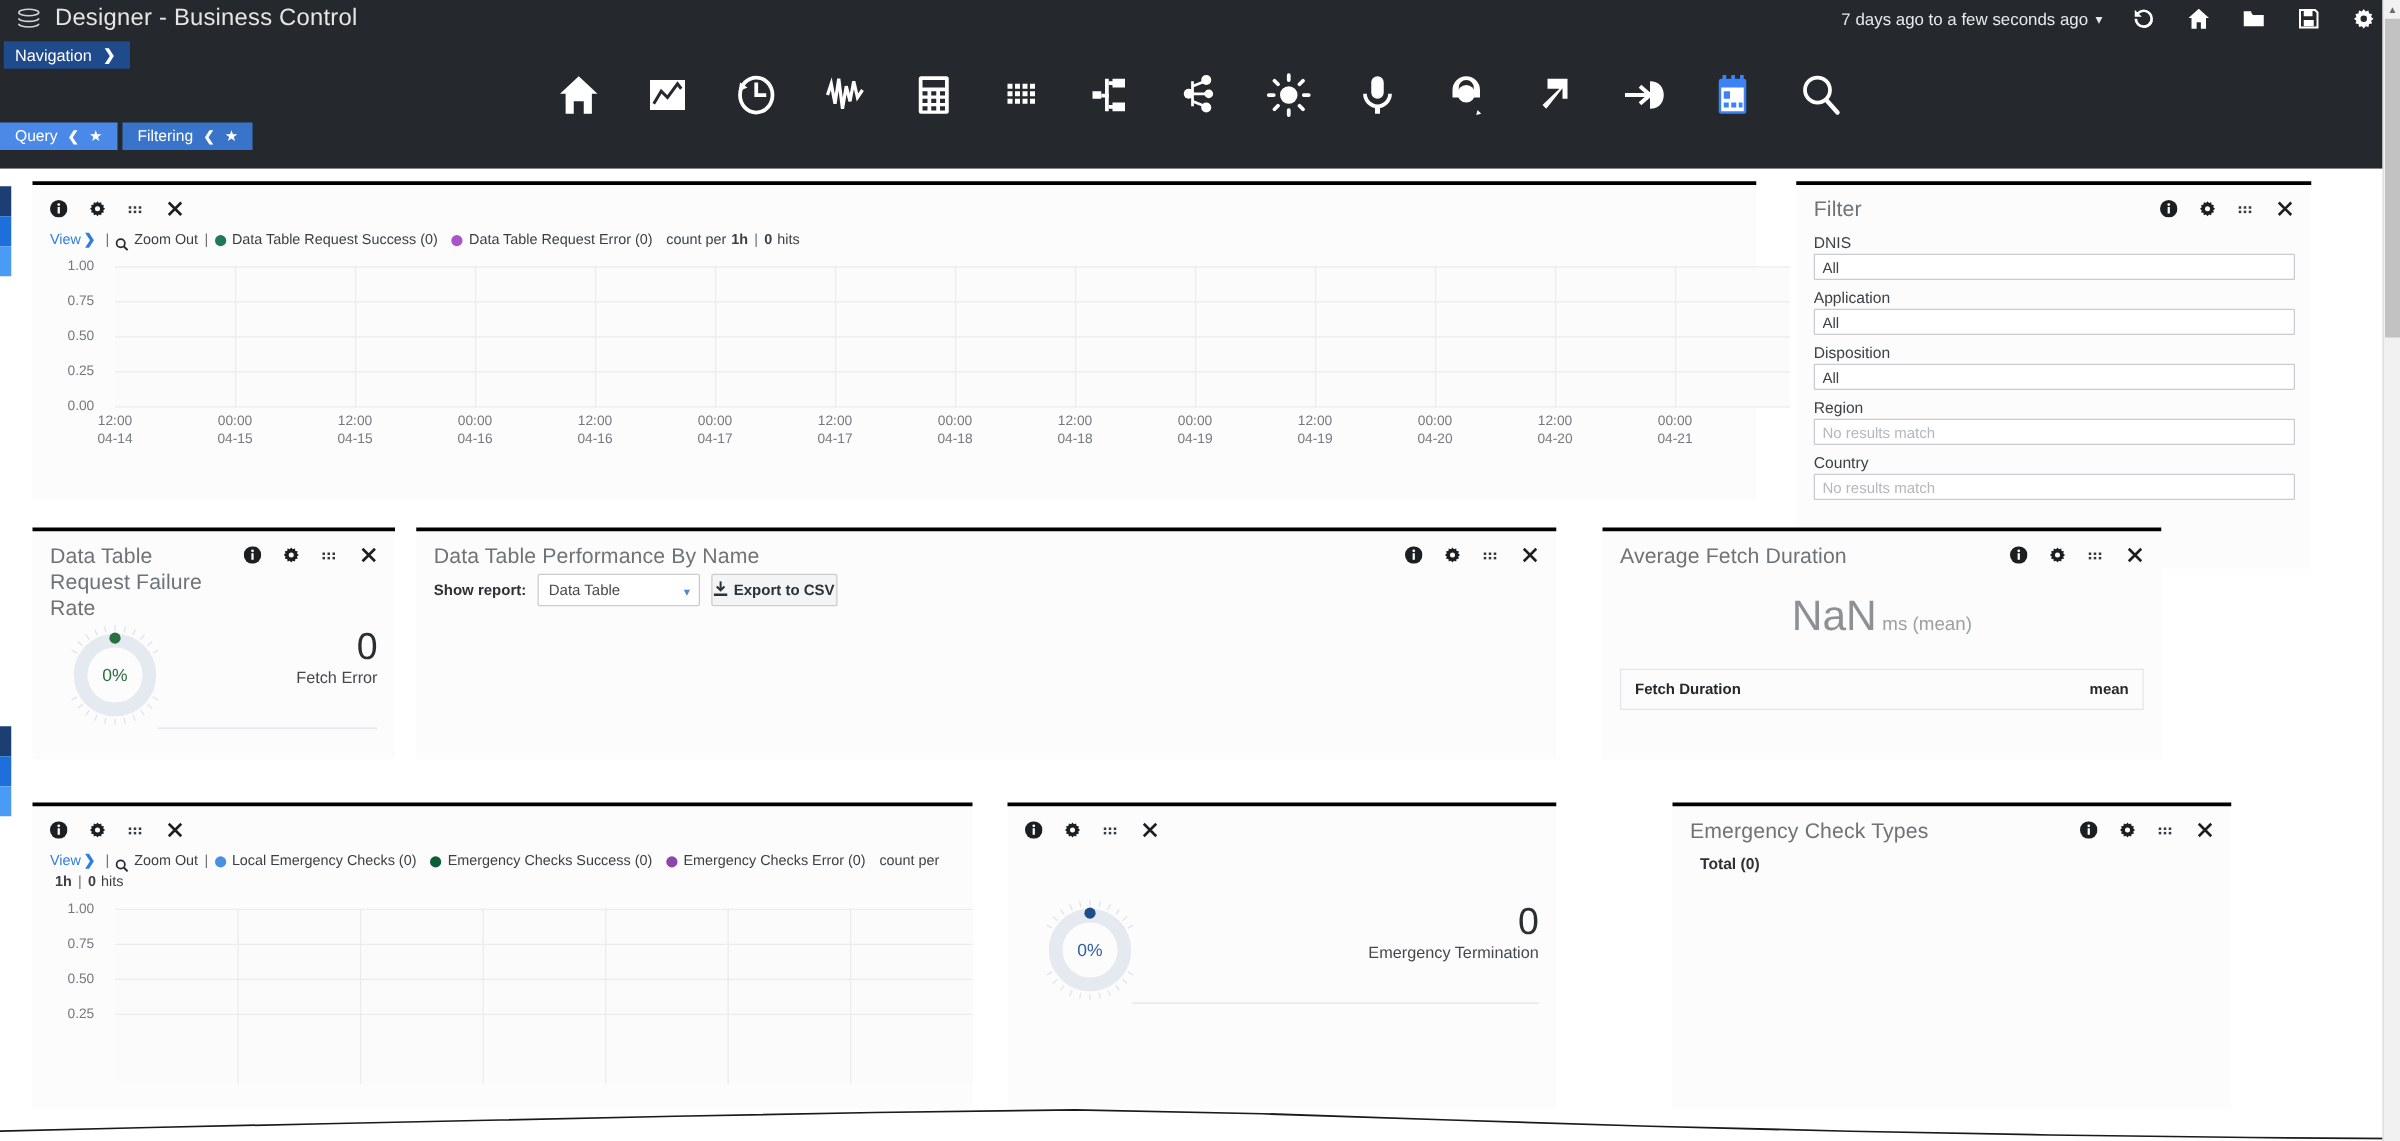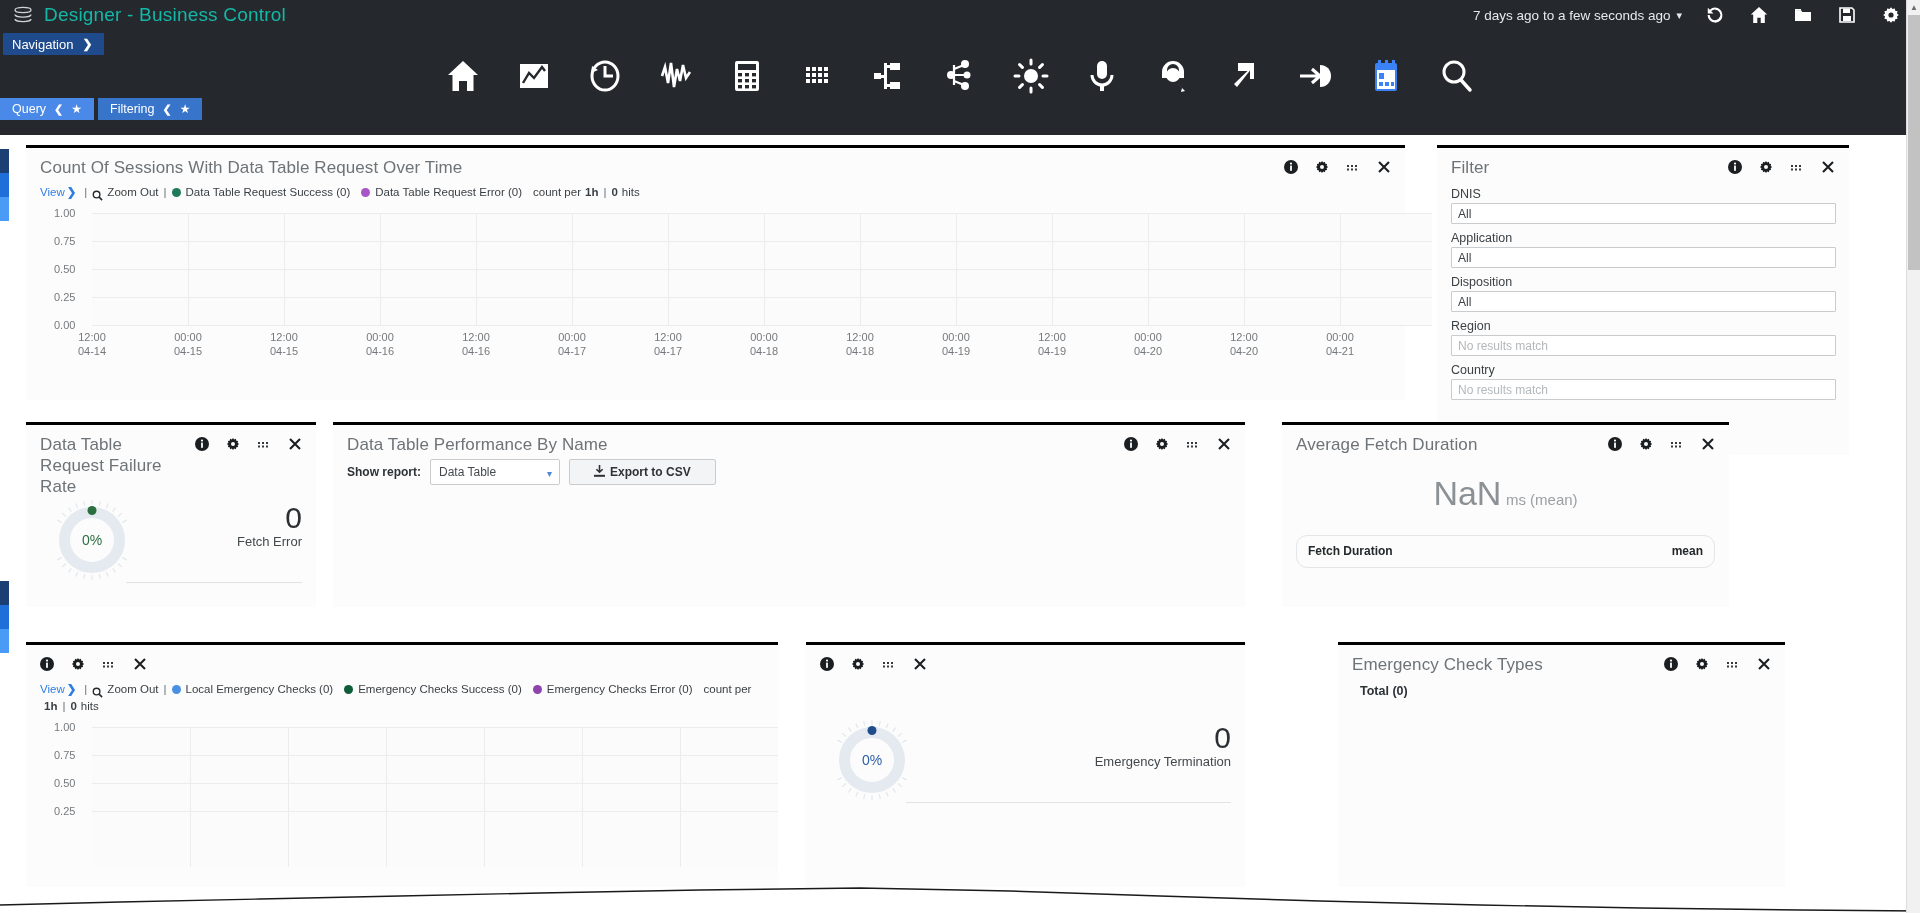--- a/index.html
+++ b/index.html
@@ -19,21 +19,21 @@
   .tb-title-row {
     position: absolute; left: 0; top: 0; height: 30px; width: 100%;
     display: flex; align-items: center;
   }
   .hamburger {
     width: 34px; height: 30px; display:flex; align-items:center; justify-content:center;
     margin-left: 6px;
   }
   .hamburger svg { display:block; }
   .app-title {
-    color: #14b8a6; font-size: 19px; font-weight: 400; letter-spacing: .2px;
+    color: #e5e5e5; font-size: 19px; font-weight: 400; letter-spacing: .2px;
     margin-left: 4px; white-space: nowrap;
   }
   .tb-right {
     position: absolute; right: 18px; top: 0; height: 30px;
     display: flex; align-items: center; gap: 22px;
   }
   .timerange {
     color: #e7eaec; font-size: 13.5px; display:flex; align-items:center; gap:6px;
     white-space: nowrap;
   }
@@ -154,21 +154,21 @@
   .sr-label { font-size: 12px; font-weight: 700; color:#2d3236; }
   .sr-select {
     width: 130px; height: 26px; border: 1px solid #c9ccce; background:#fff;
     font-size: 12px; color:#45494d; padding: 0 22px 0 8px; border-radius: 2px;
     appearance: none; font-family:"Liberation Sans", sans-serif;
   }
   .sr-wrap { position:relative; }
   .sr-caret { position:absolute; right: 8px; top: 9px; pointer-events:none; color:#4f87d8; font-size:10px; }
   .csv-btn {
     height: 26px; border: 1px solid #c9ccce; background: #f3f4f5;
-    font-size: 12px; font-weight: 700; color: #2d3236; padding: 0 24px;
+    font-size: 12px; font-weight: 700; color: #2d3236; padding: 0 1px;
     display:flex; align-items:center; gap:5px; border-radius: 2px; cursor:pointer;
     font-family:"Liberation Sans", sans-serif;
   }
 
   
   .mini-table { position:absolute; border:1px solid #e2e6e9; }
   .mt-head {
     display:flex; justify-content:space-between; align-items:center;
     padding: 0 11px; height: 30px; font-size: 12px; font-weight:700; color:#24282b;
   }
@@ -412,21 +412,20 @@
     </div>
     <div class="accent" style="top:446px;height:72px;">
       <div class="seg a-dark" style="height:24px;"></div>
       <div class="seg a-mid" style="height:24px;"></div>
       <div class="seg a-light" style="height:24px;"></div>
     </div>
 
     <div class="panel" style="left:26px; top:10px; width:1379px; height:255px;">
       <div class="panel-topline" style="width:1379px;"></div>
       <div class="panel-head">
-        <div class="panel-title">Count Of Sessions With Data Table Request Over Time</div>
         <div class="panel-ctrls">
           <div class="pc">
               <svg width="14" height="14" viewBox="0 0 14 14">
                 <circle cx="7" cy="7" r="7" fill="#1c1f22"></circle>
                 <rect x="6.1" y="5.6" width="1.8" height="5.2" fill="#fff"></rect>
                 <circle cx="7" cy="3.6" r="1.1" fill="#fff"></circle>
               </svg>
             </div>
           <div class="pc">
               <svg width="14" height="14" viewBox="0 0 18 18">
@@ -786,21 +785,21 @@
               </svg>
             </div>
         </div>
       </div>
 
       <div class="nan-line" style="top:52px;">
         <span class="nan-v">NaN</span>
         <span class="nan-u">ms (mean)</span>
       </div>
 
-      <div class="mini-table" style="left:14px; top:113px; width:419px; height:33px;border-radius:11px;">
+      <div class="mini-table" style="left:14px; top:113px; width:419px; height:33px;">
         <div class="mt-head">
           <span>Fetch Duration</span>
           <span>mean</span>
         </div>
       </div>
     </div>
 
     <div class="panel" style="left:26px; top:507px; width:752px; height:271px;">
       <div class="panel-topline" style="width:752px;"></div>
       <div class="panel-head">

